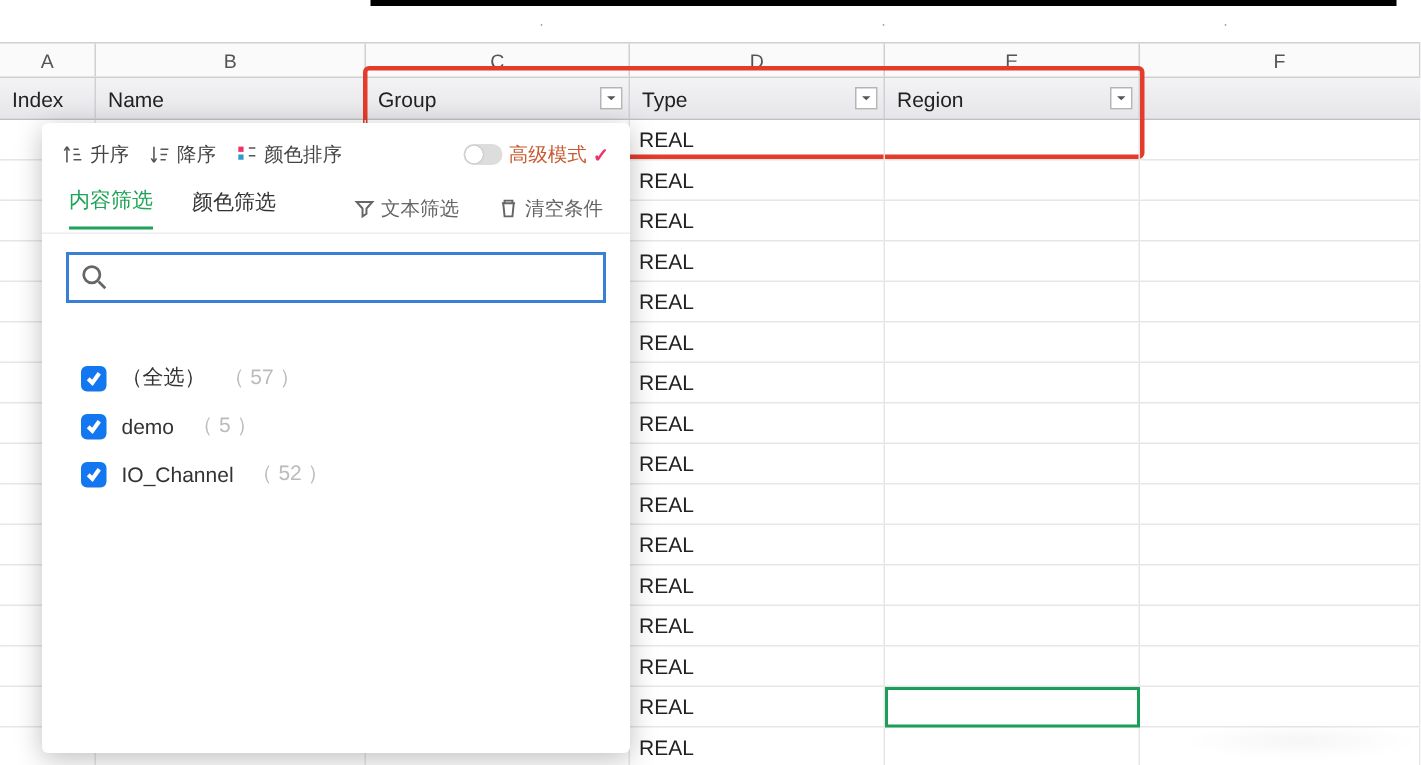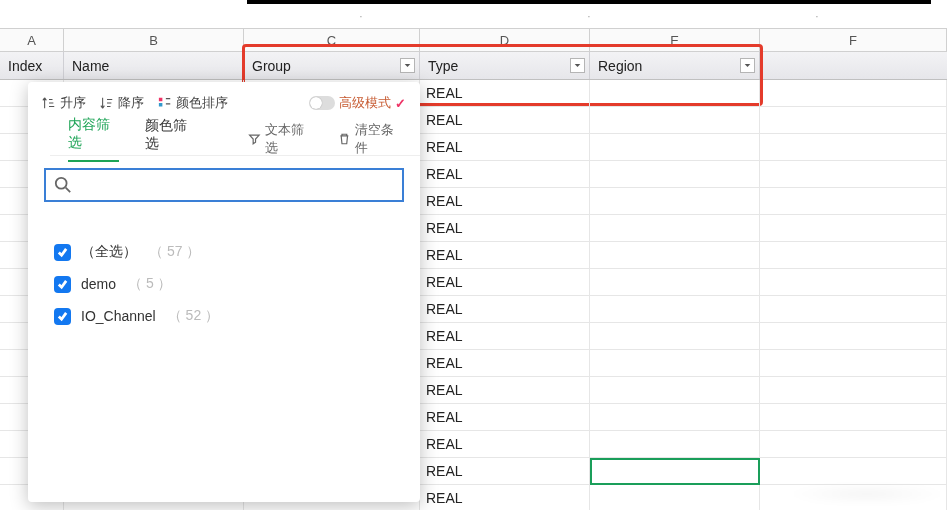--- a/index.html
+++ b/index.html
@@ -161,21 +161,21 @@
     .adv-switch .toggle {
       width:26px; height:14px; background:#ddd; border-radius:7px; position:relative;
     }
     .adv-switch .toggle::after {
       content:""; position:absolute; left:1px; top:1px; width:12px; height:12px;
       background:#fff; border-radius:50%; box-shadow:0 0 1px rgba(0,0,0,.4);
     }
 
     .filter-tabs {
       display:flex; gap:26px; padding:0 18px; border-bottom:1px solid #eee;
-      align-items:center; height:34px; font-size:14px; color:#333;margin-left:22px;
+      align-items:center; height:34px; font-size:14px; color:#333;
     }
     .filter-tabs .tab { cursor:pointer; padding-bottom:8px; }
     .filter-tabs .tab.active { color:#1da456; border-bottom:2px solid #1da456; }
     .filter-tabs .spacer { flex:1; }
     .filter-tabs .tool { display:flex; align-items:center; gap:4px; color:#666; cursor:pointer; font-size:13px;}
     .filter-tabs .tool svg { width:14px; height:14px; stroke:#666; fill:none; stroke-width:1.5;}
 
     .search-box {
       margin:12px 16px 10px 16px;
       border:2px solid #3a7fd6;

